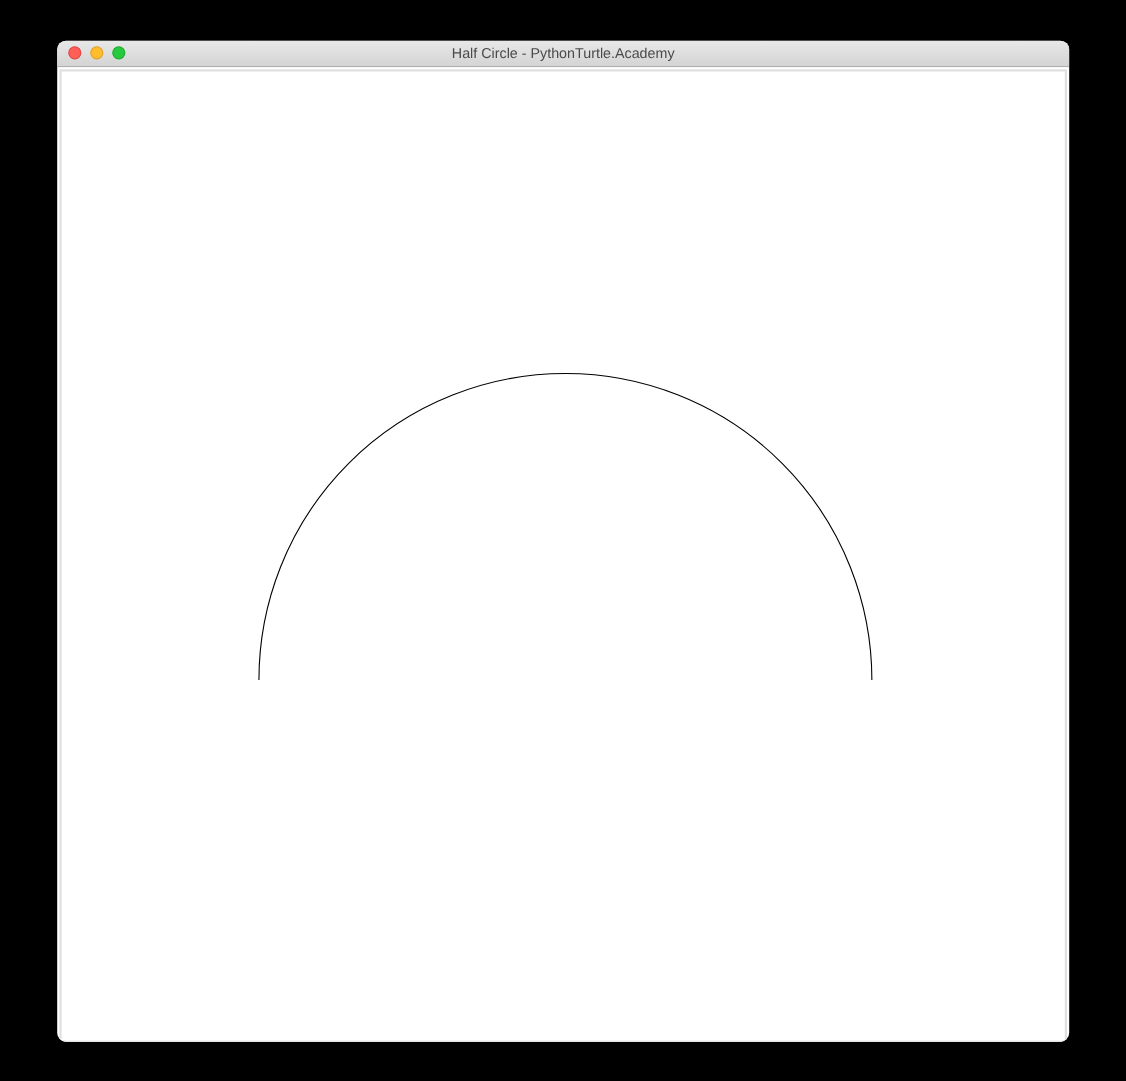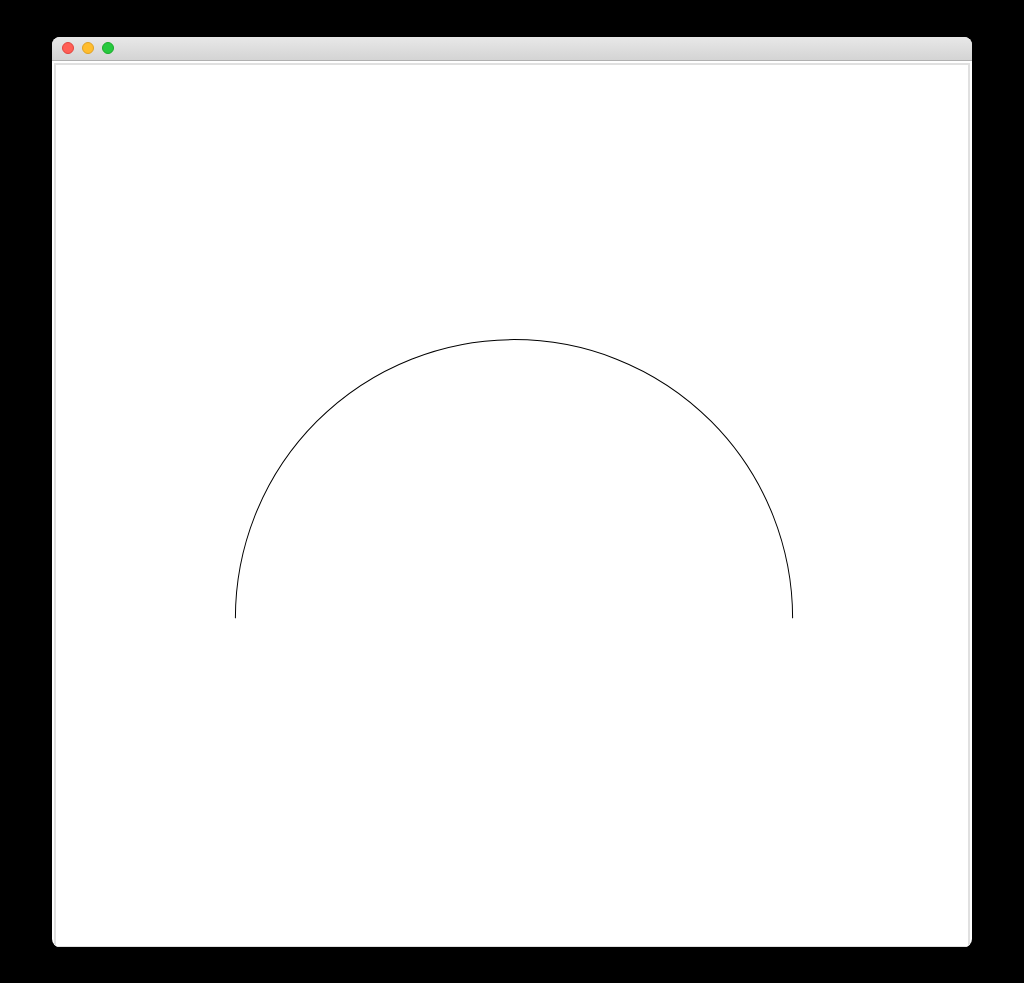--- a/index.html
+++ b/index.html
@@ -94,19 +94,20 @@
 </head>
 <body>
 
 <div class="window">
   <div class="titlebar">
     <div class="traffic-lights">
       <div class="traffic-light close"></div>
       <div class="traffic-light minimize"></div>
       <div class="traffic-light zoom"></div>
     </div>
+    <div class="window-title">Half Circle - PythonTurtle.Academy</div>
   </div>
   <div class="canvas-area">
     <svg class="turtle-canvas" viewBox="0 0 910 880" preserveAspectRatio="none">
       <path id="arc-path" fill="none" stroke="#000000" stroke-width="1" d="M 179 552 A 278 278 0 0 1 735 552"></path>
     </svg>
   </div>
 </div>
 
 </body></html>

